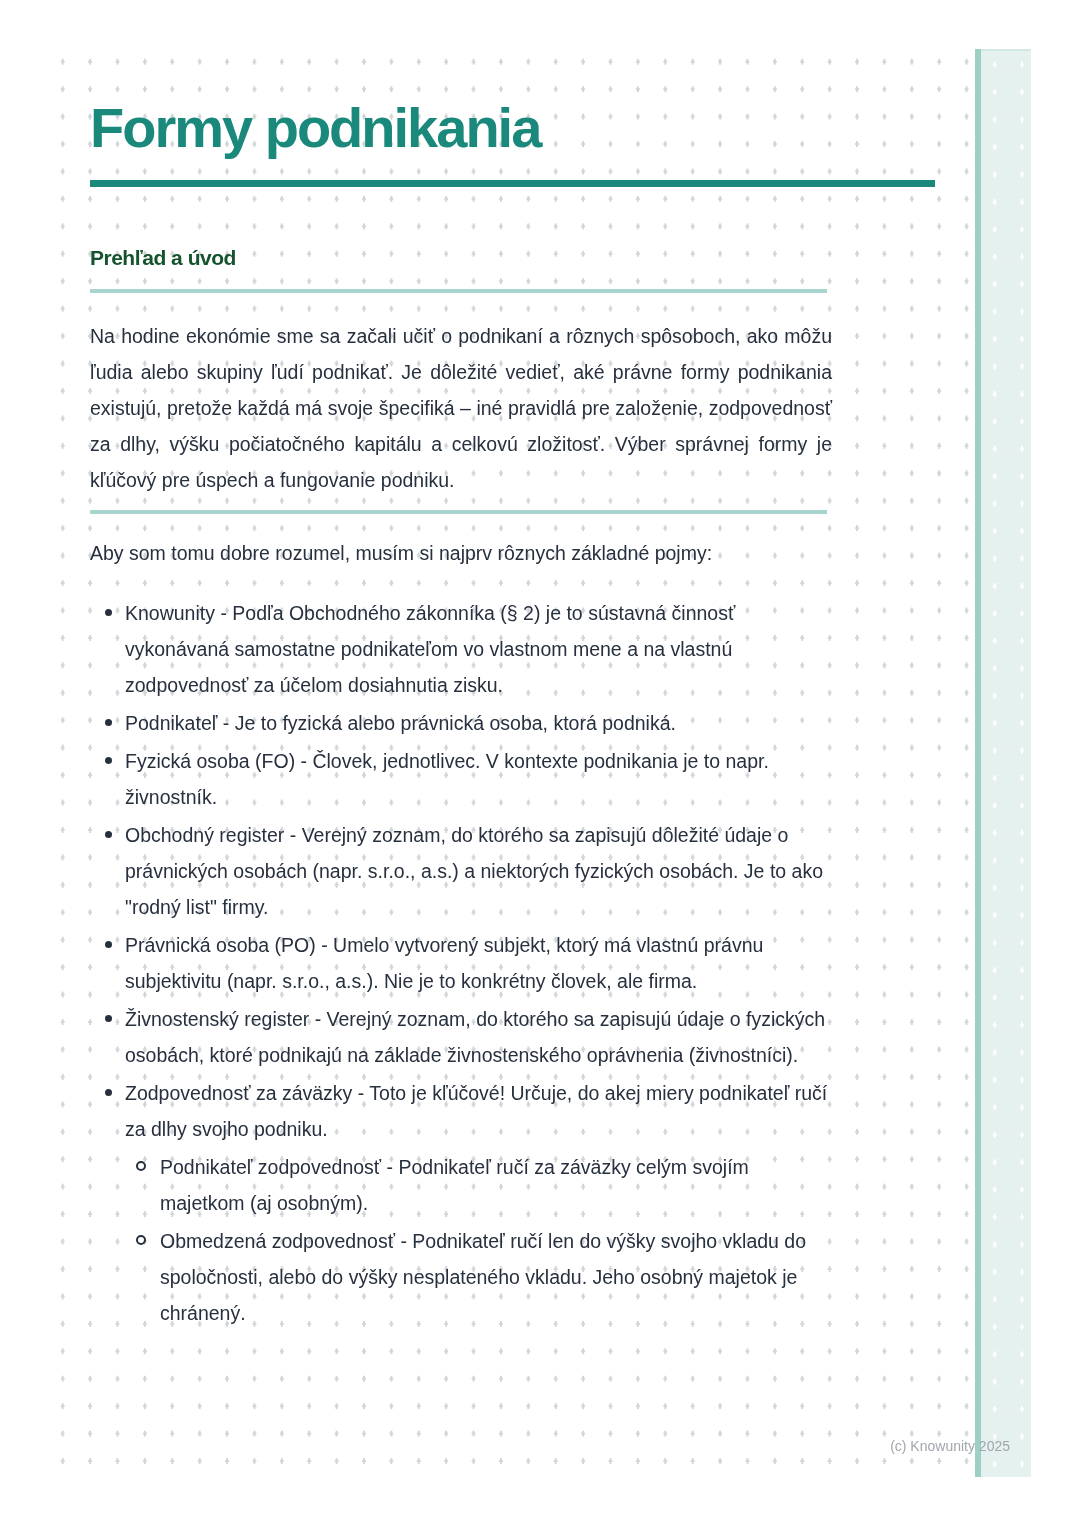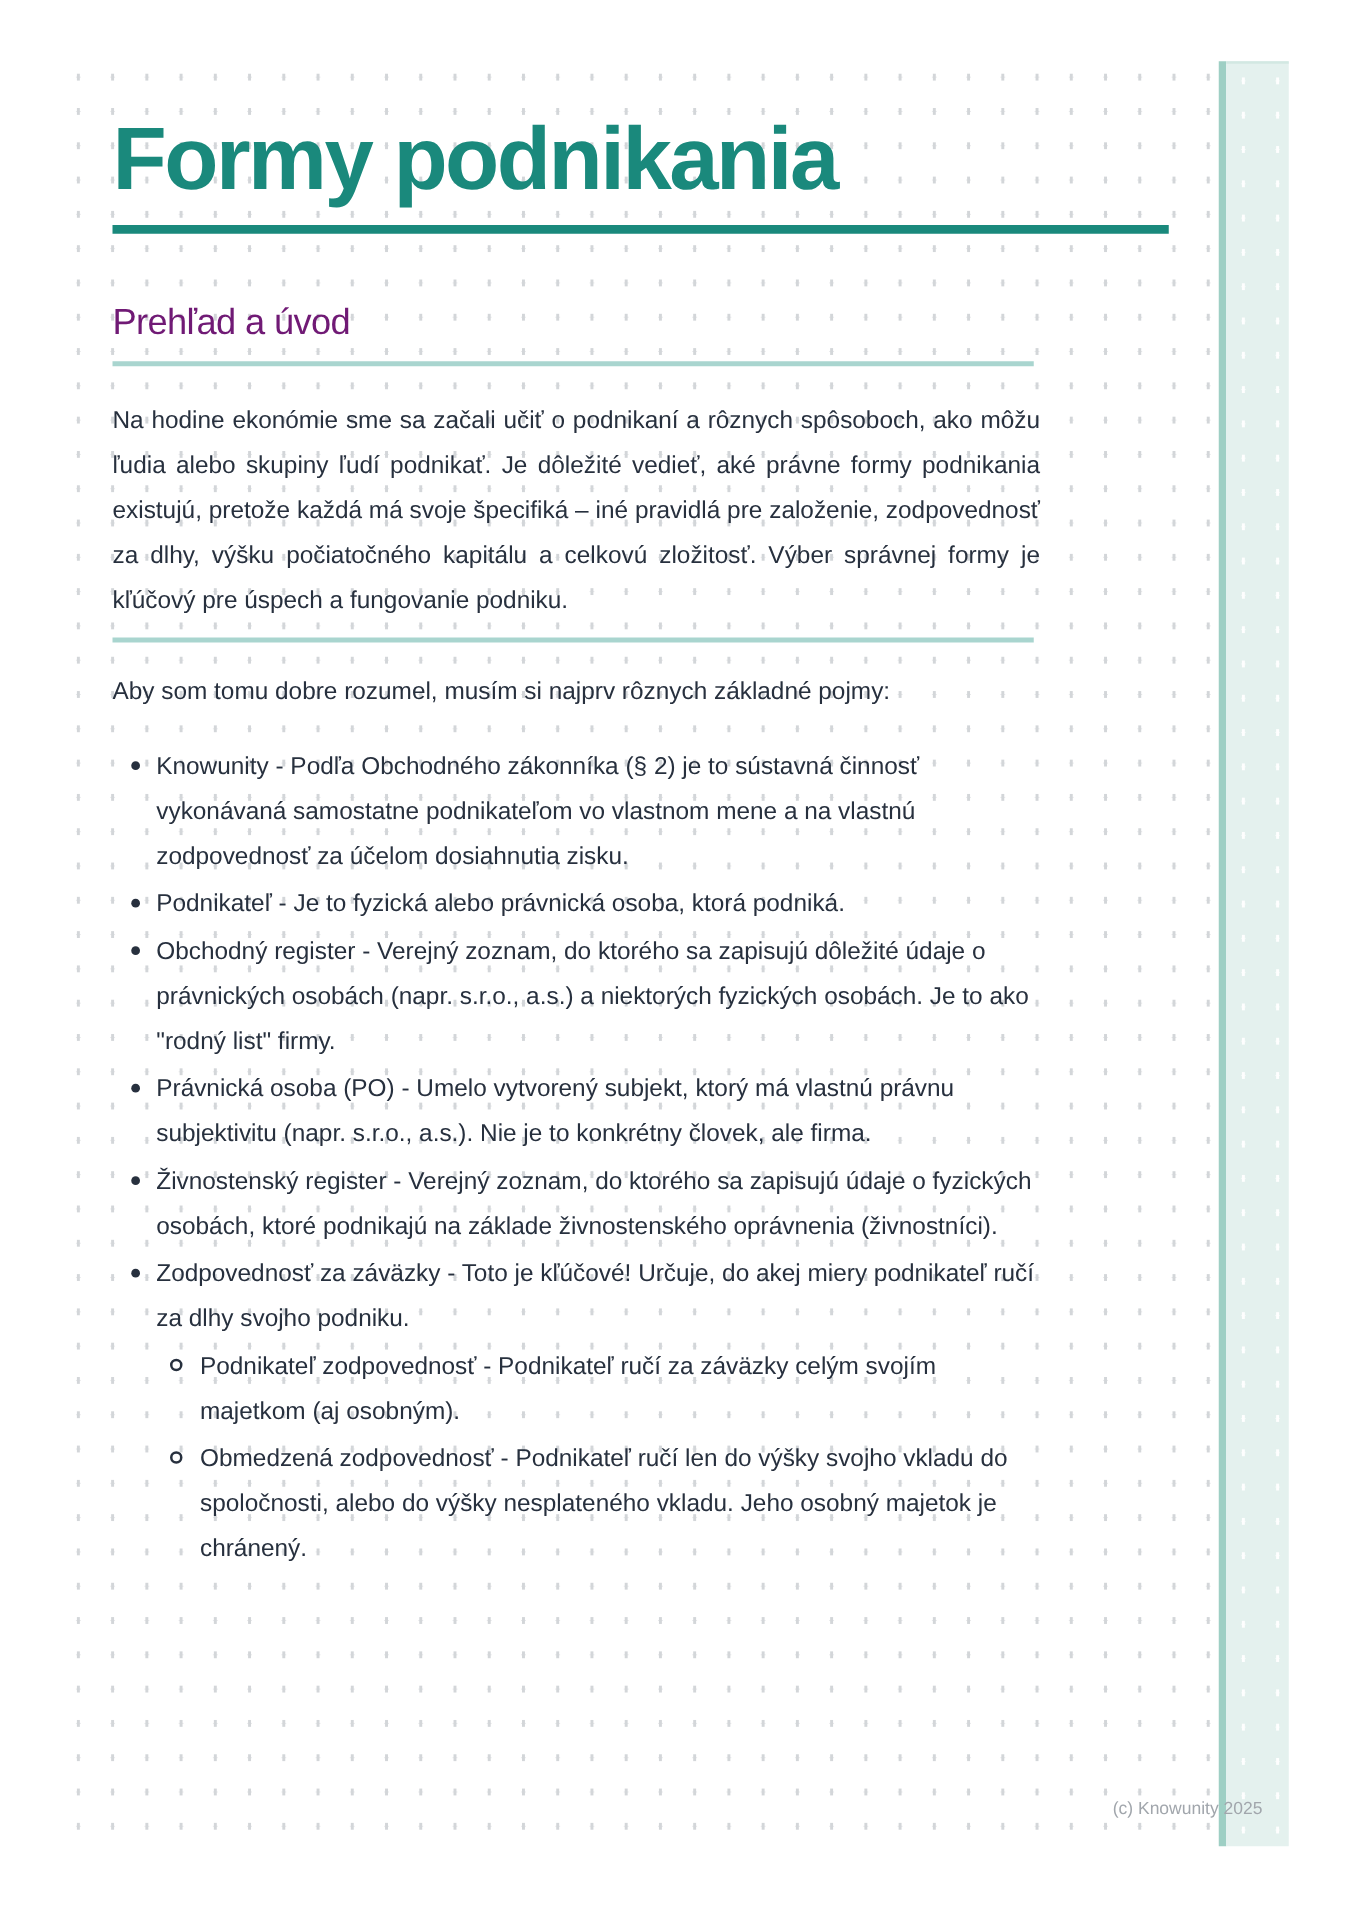--- a/index.html
+++ b/index.html
@@ -33,36 +33,36 @@
     box-sizing:border-box;
     background-image:radial-gradient(1.6px 3px at 50% 50%, rgba(255,255,255,0.95) 96%, rgba(255,255,255,0) 100%);
     background-size:27.4px 27.45px;
     z-index:1;
   }
   .content{
     position:absolute;left:90px;top:0;width:742px;z-index:2;
   }
   h1.page-title{
     margin:98px 0 0 0;
-    font-size:71px;line-height:60px;
+    font-size:56px;line-height:60px;
     letter-spacing:-2px;
     font-weight:bold;
     color:#1a897c;
   }
   .title-rule{
     margin-top:22px;
     width:845px;height:7px;
     background:#1a897c;
   }
   h2.section-heading{
     margin:52px 0 0 0;
-    font-size:29px;line-height:38px;
+    font-size:21px;line-height:38px;
     letter-spacing:-0.5px;
-    font-weight:normal;
-    color:#701a75;
+    font-weight:bold;
+    color:#14532d;
   }
   .section-rule{
     margin-top:12px;
     width:737px;height:4px;
     background:#a9d5cf;
   }
   p.body-text{
     margin:25px 0 0 0;
     font-size:19.5px;line-height:36px;
     color:#27303e;
@@ -138,20 +138,24 @@
       <li>
         <span class="marker-dot"></span>
         <b class="term">Knowunity</b><span> - Podľa Obchodného zákonníka (§ 2) je to sústavná činnosť vykonávaná samostatne podnikateľom vo vlastnom mene a na vlastnú zodpovednosť za účelom dosiahnutia zisku.</span>
       </li>
 
       <li>
         <span class="marker-dot"></span>
         <b class="term">Podnikateľ</b><span> - Je to fyzická alebo právnická osoba, ktorá podniká.</span>
       </li>
 
+      <li>
+        <span class="marker-dot"></span>
+        <b class="term">Fyzická osoba (FO)</b><span> - Človek, jednotlivec. V kontexte podnikania je to napr. živnostník.</span>
+      </li>
 
       <li>
         <span class="marker-dot"></span>
         <b class="term">Obchodný register</b><span> - Verejný zoznam, do ktorého sa zapisujú dôležité údaje o právnických osobách (napr. s.r.o., a.s.) a niektorých fyzických osobách. Je to ako "rodný list" firmy.</span>
       </li>
 
       <li>
         <span class="marker-dot"></span>
         <b class="term">Právnická osoba (PO)</b><span> - Umelo vytvorený subjekt, ktorý má vlastnú právnu subjektivitu (napr. s.r.o., a.s.). Nie je to konkrétny človek, ale firma.</span>
       </li>

